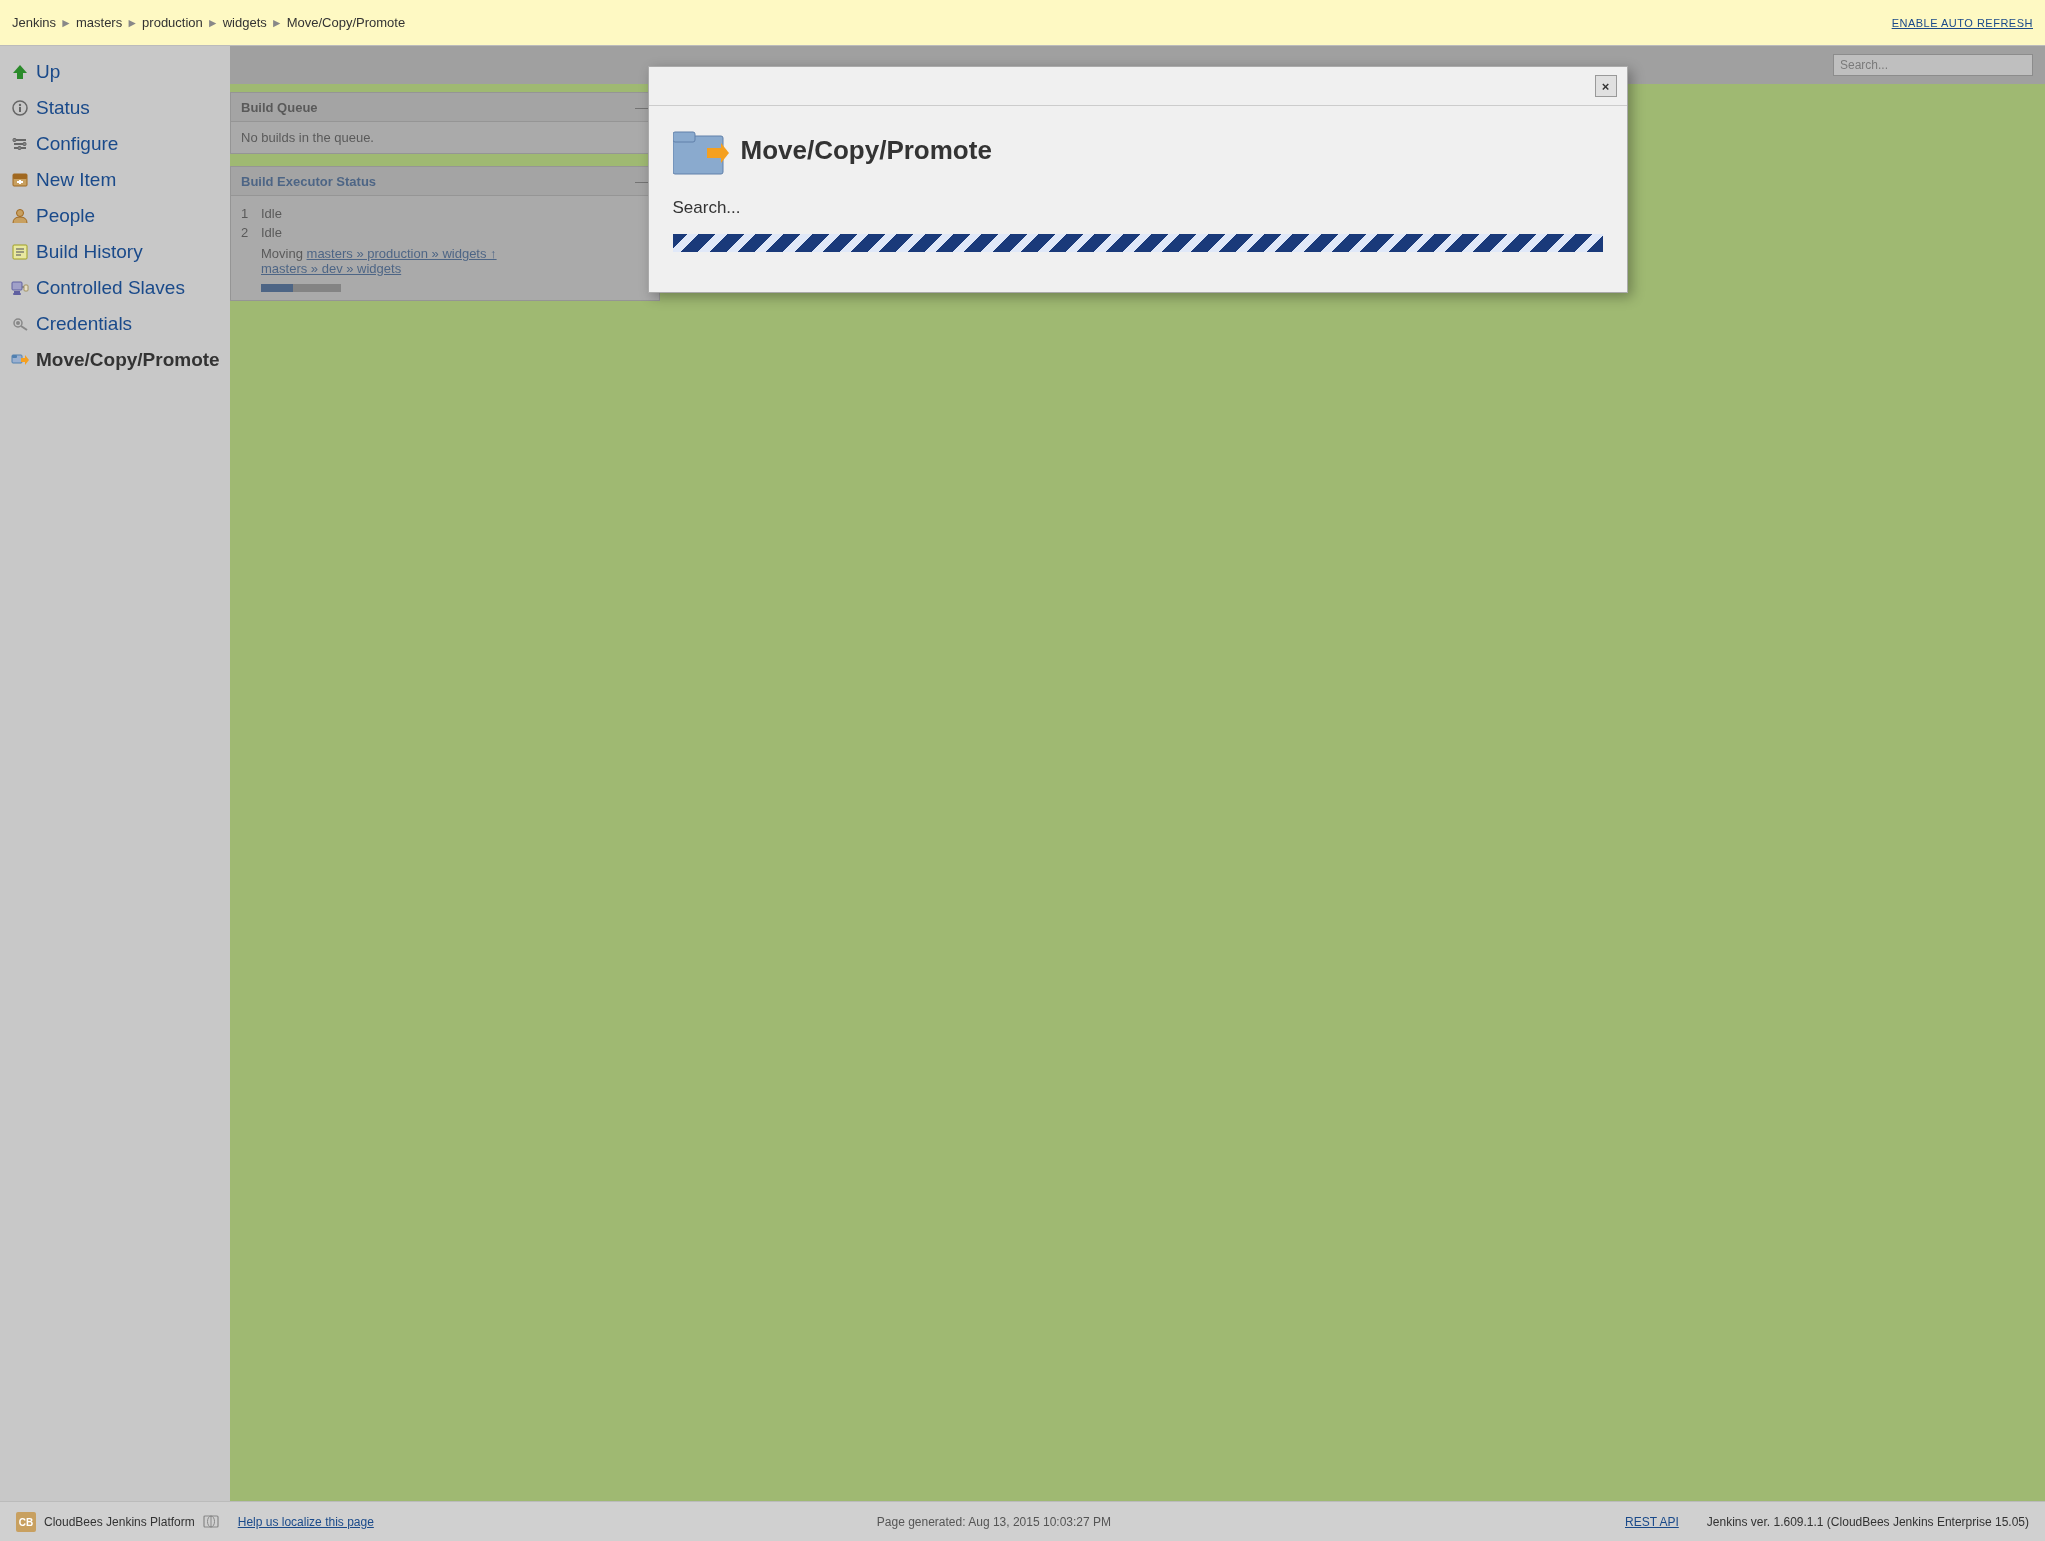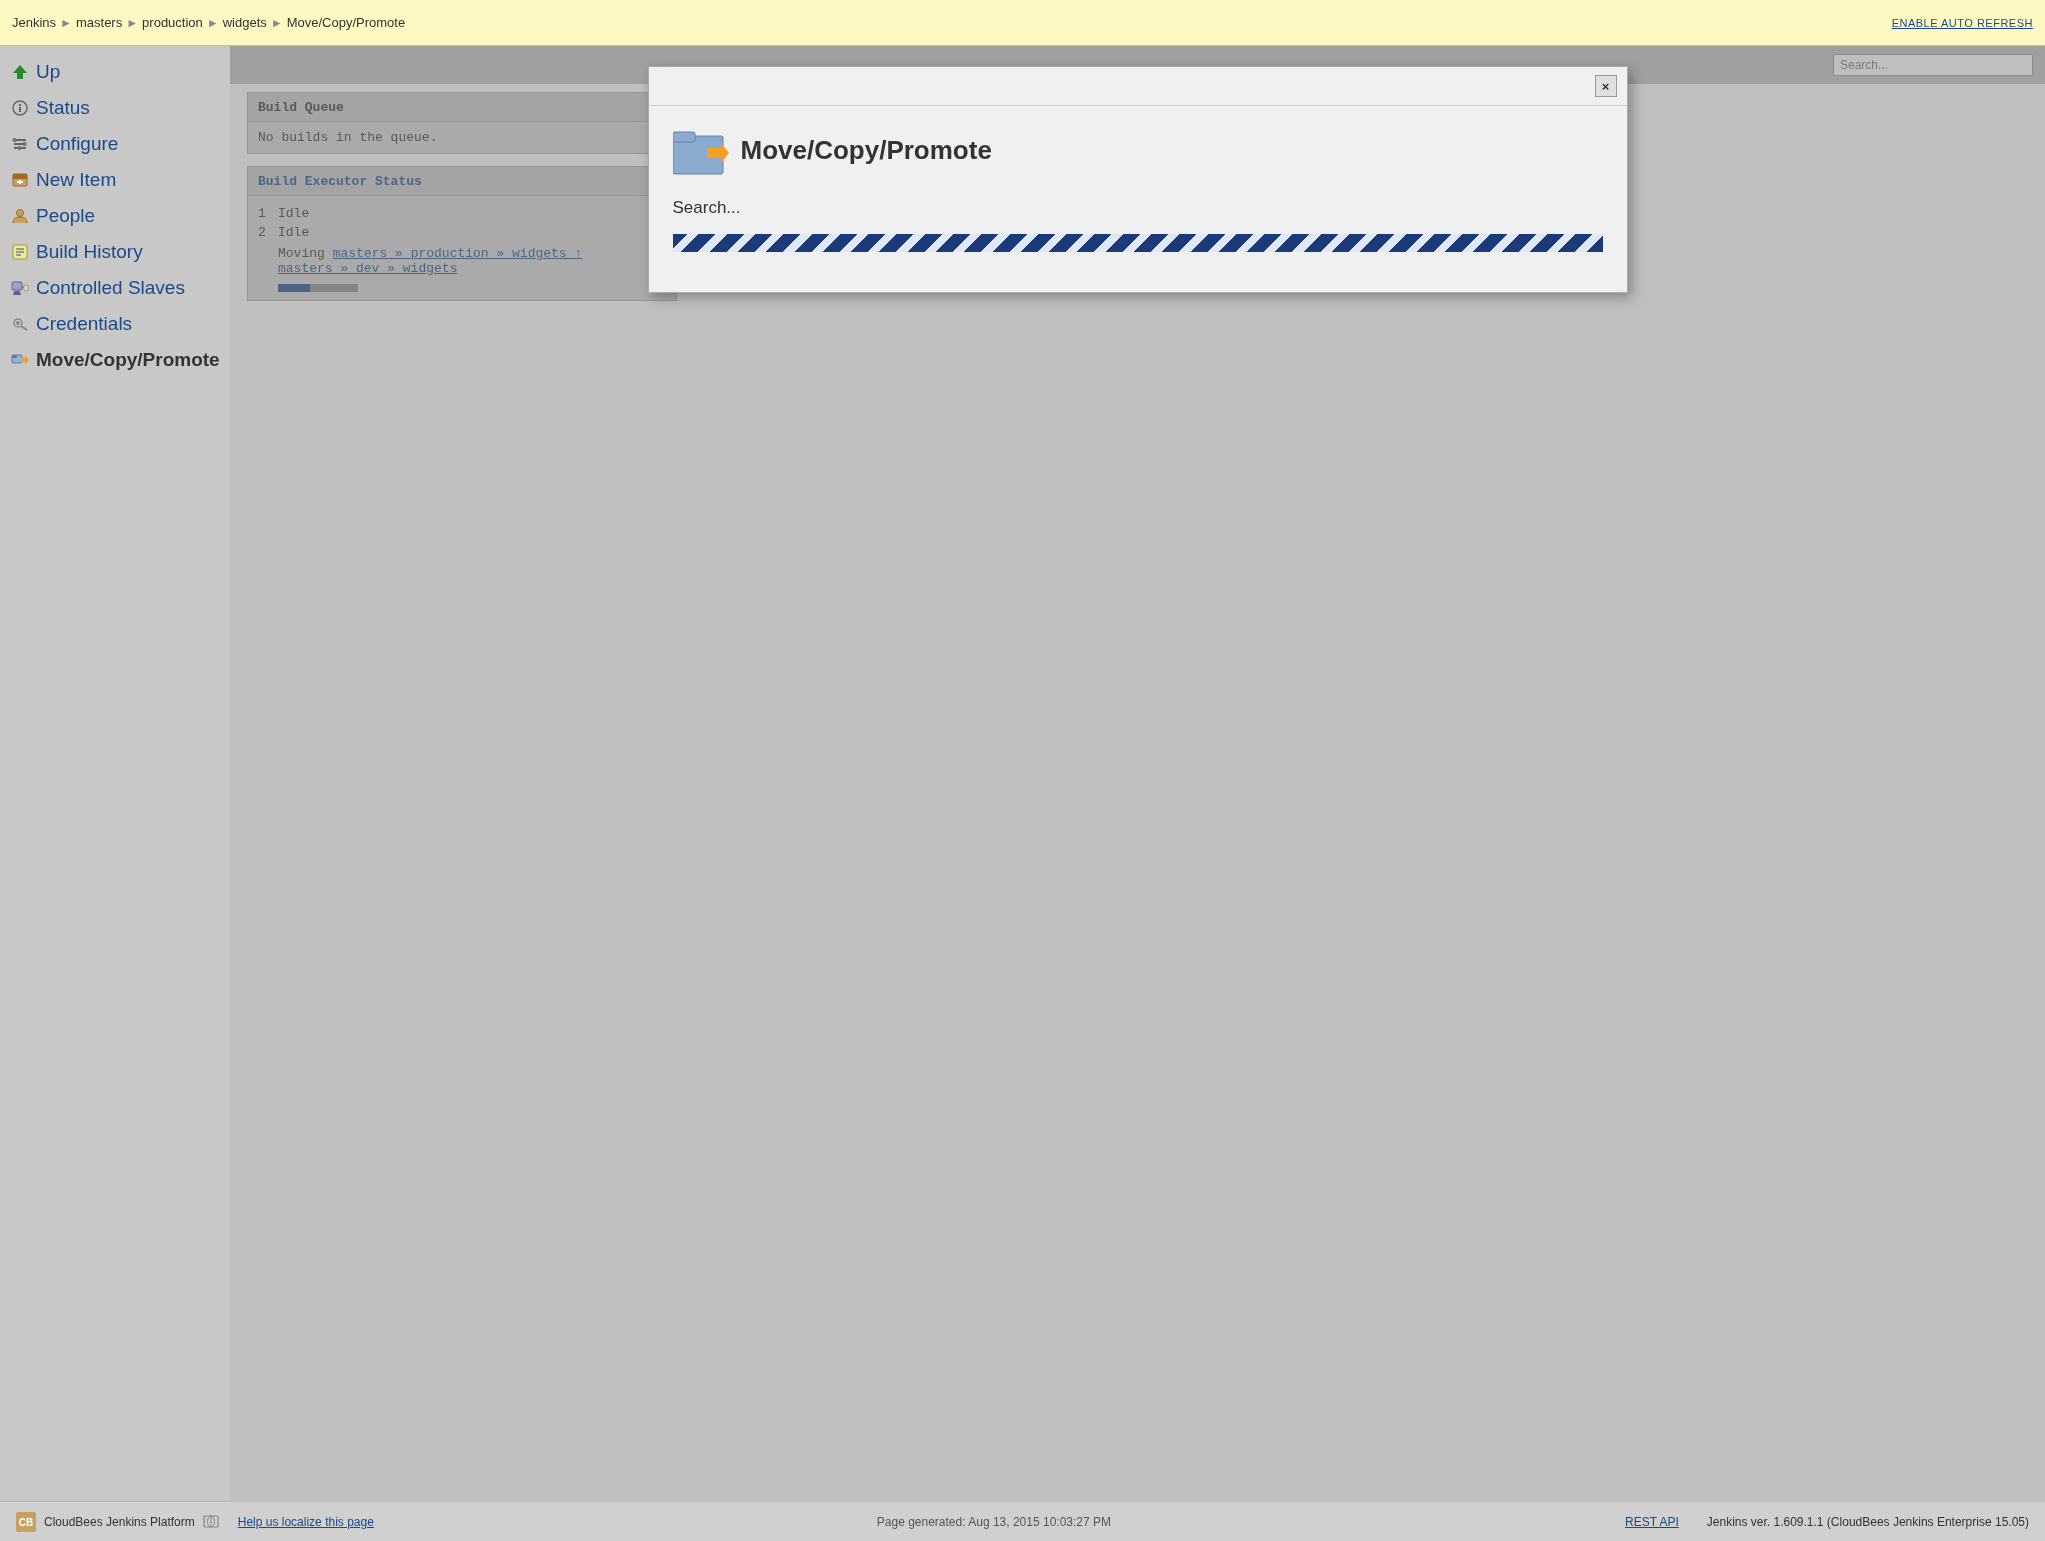--- a/index.html
+++ b/index.html
@@ -78,42 +78,41 @@
       align-items: center;
       justify-content: center;
       flex-shrink: 0;
     }
 
     
     .content {
       flex: 1;
       padding: 0;
       position: relative;
-      background: #ffffff;
+      background: #bef264;
     }
 
     
     .search-area {
       display: flex;
       justify-content: flex-end;
       padding: 8px 12px;
       background: #c0c0c0;
     }
     .search-input {
       width: 200px;
       padding: 3px 6px;
       border: 1px solid #999;
       background: white;
       font-size: 12px;
     }
 
     
     .panels-area {
-      padding: 8px 17px;
-      font-family: Liberation Mono, monospace;
+      padding: 8px 0;
     }
     .panel {
       background: #d4d4d4;
       border: 1px solid #aaa;
       margin-bottom: 12px;
       width: 430px;
     }
     .panel-header {
       background: #c8c8c8;
       border-bottom: 1px solid #aaa;

